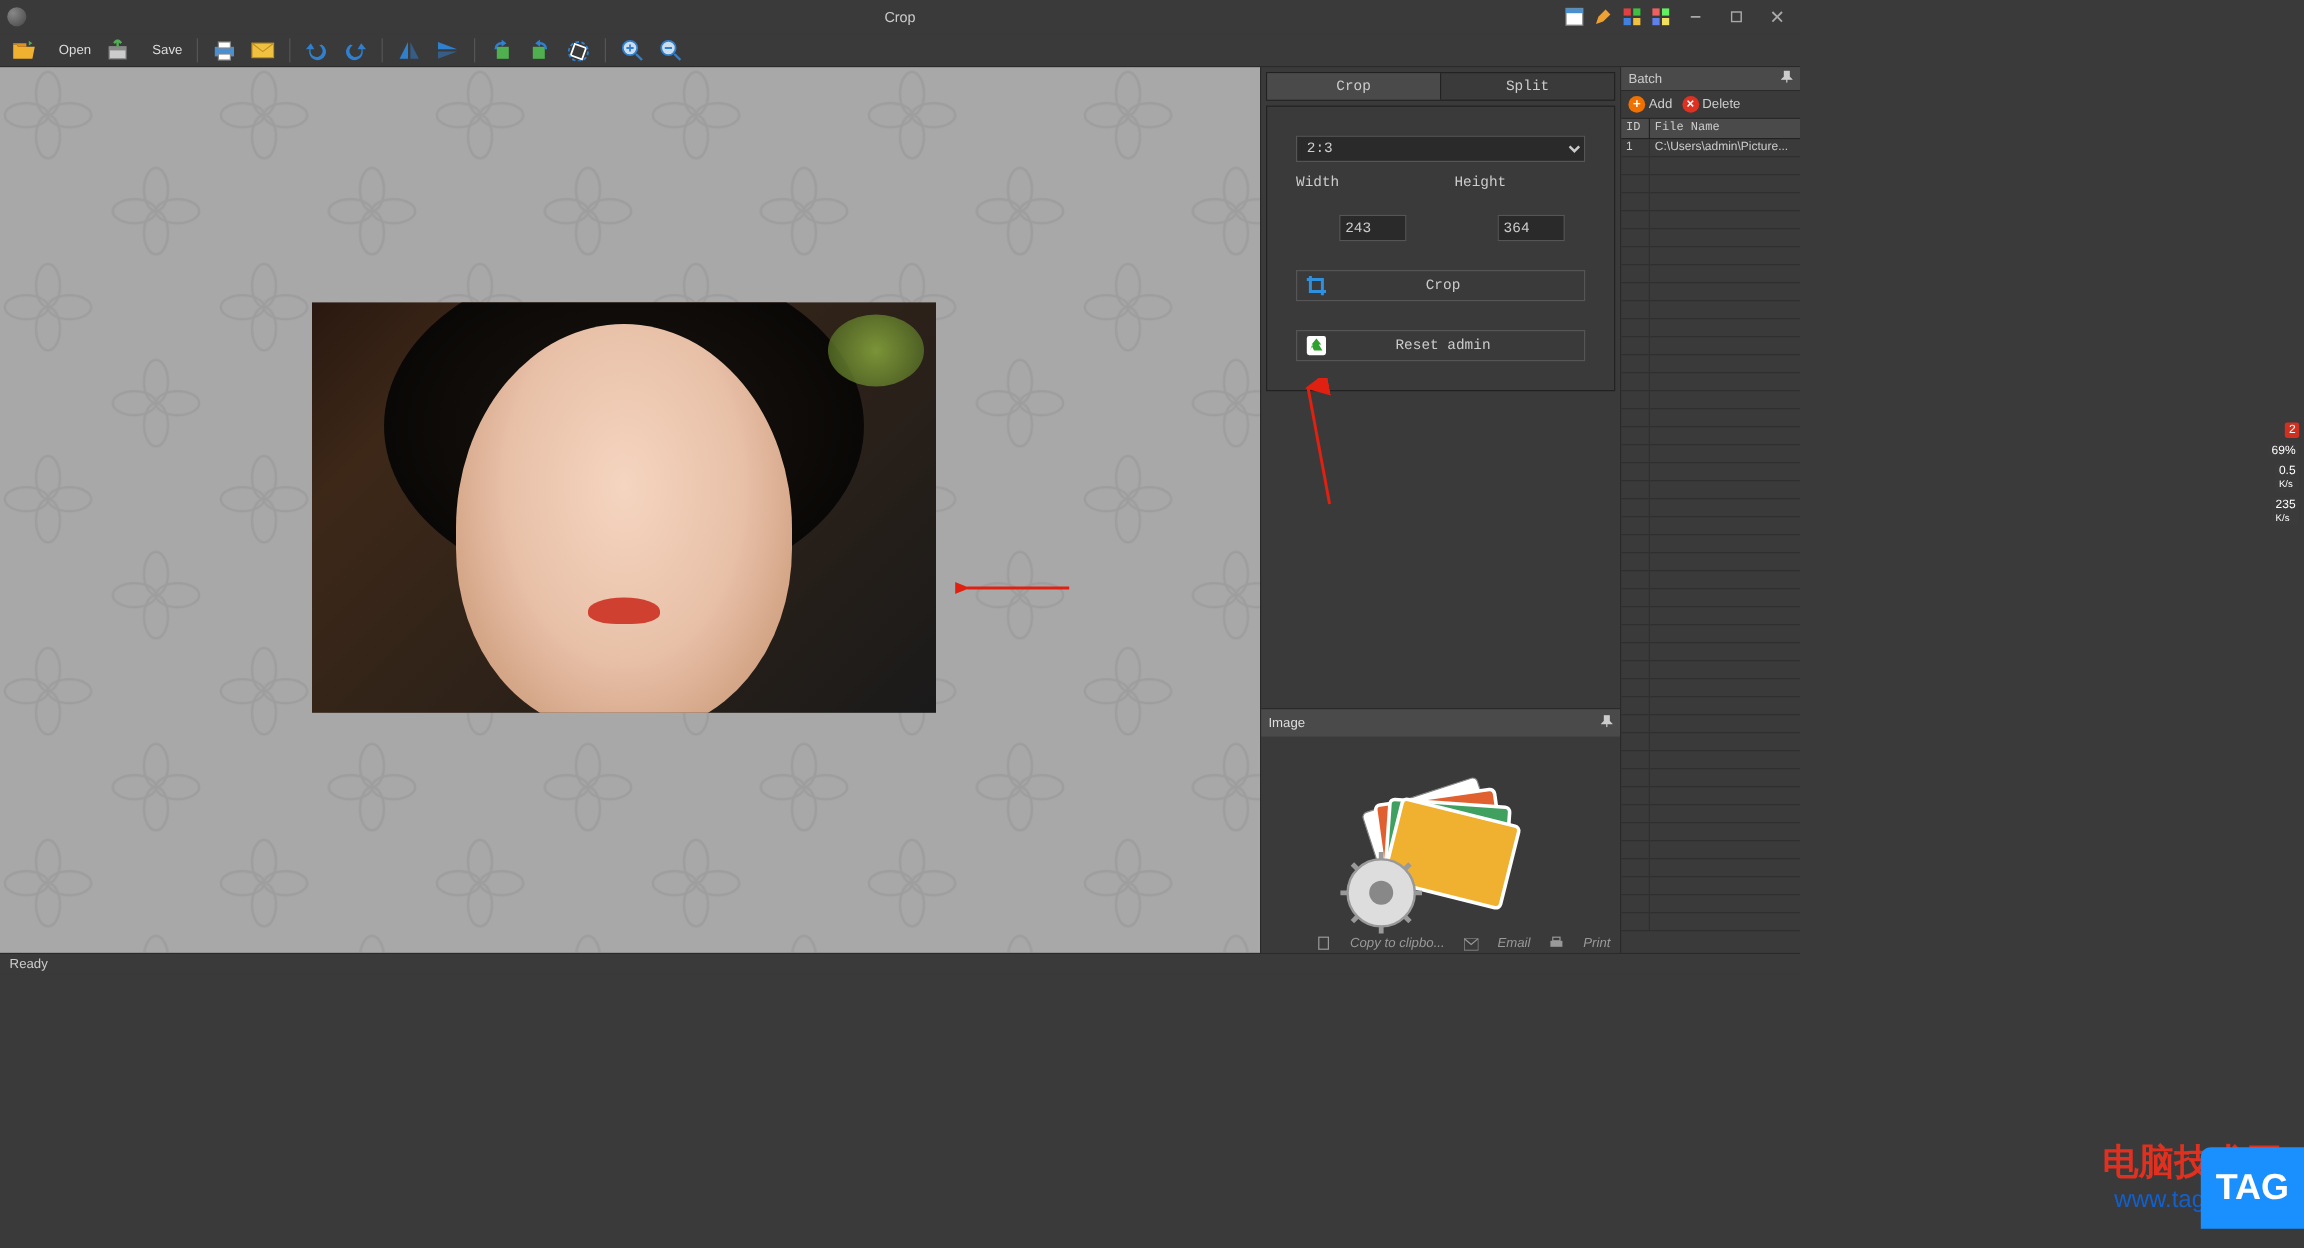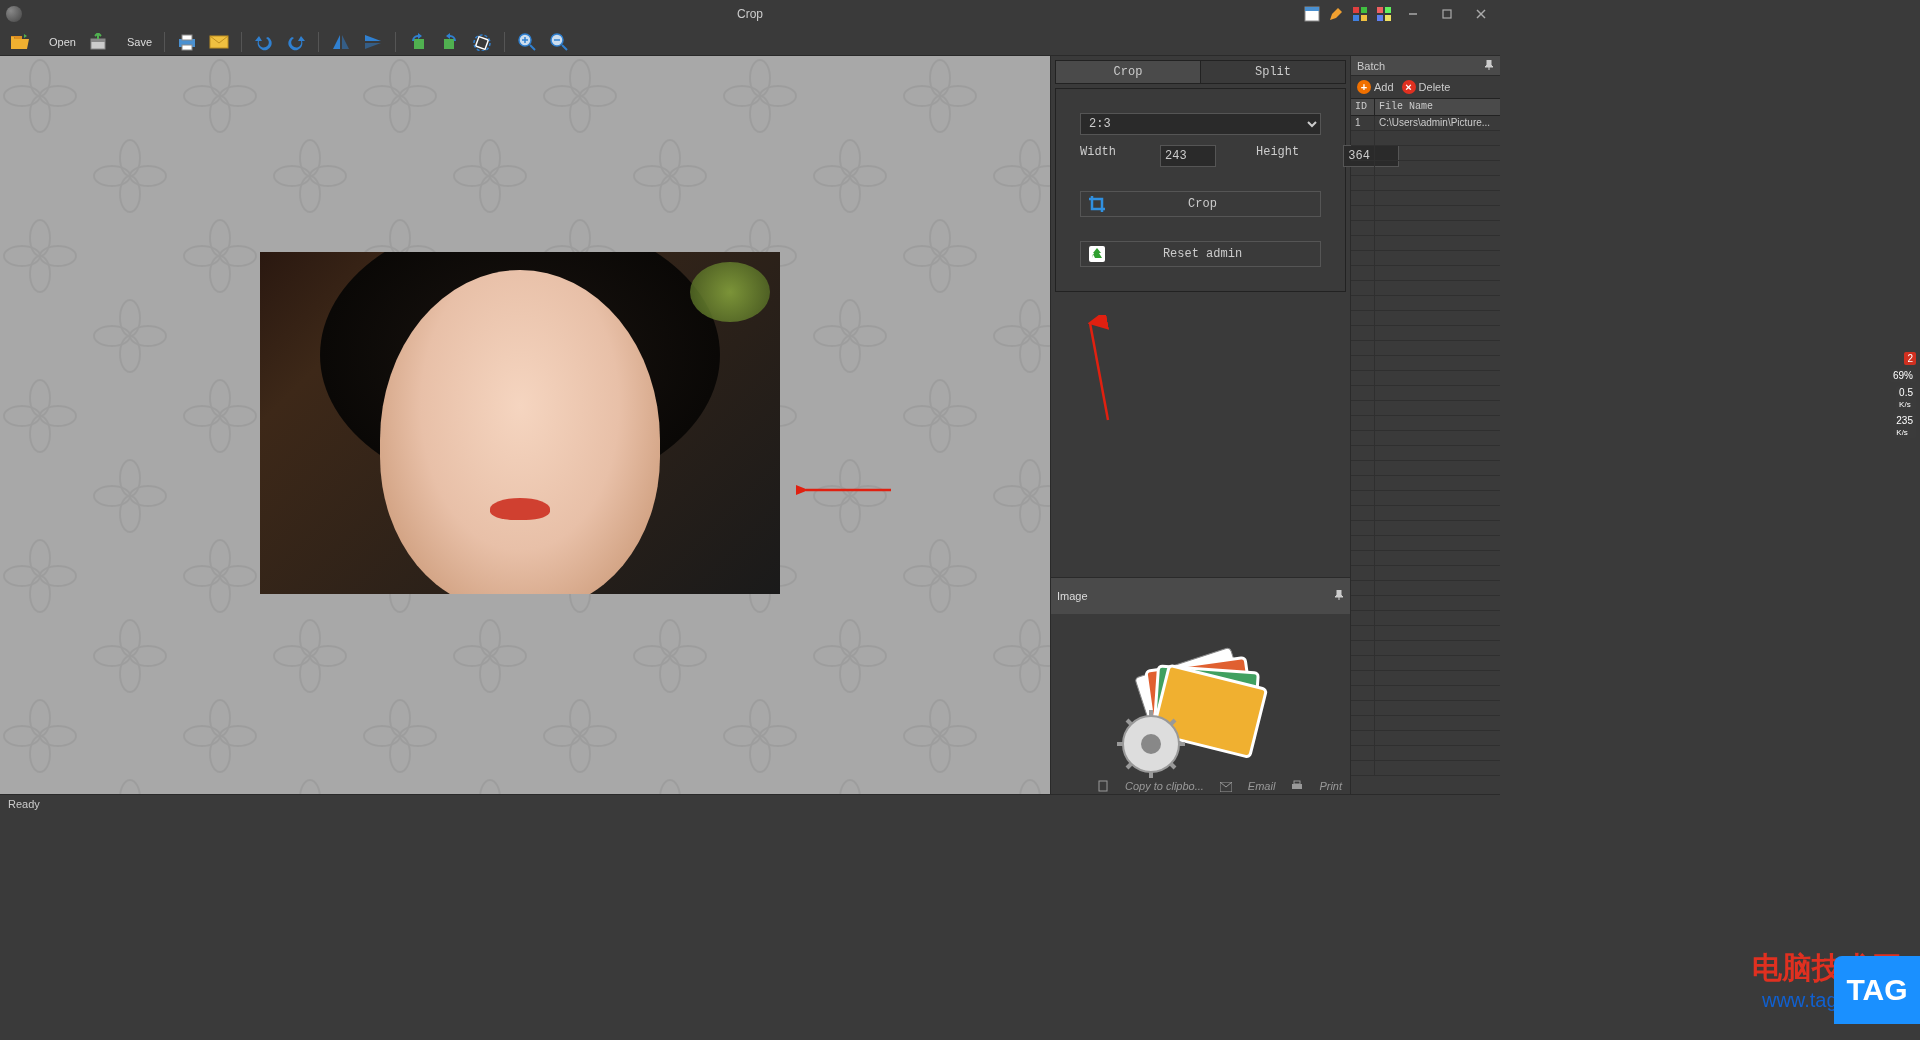--- a/index.html
+++ b/index.html
@@ -36,31 +36,31 @@
 
 .right-col { width: 300px; background: #3a3a3a; display: flex; flex-direction: column; border-left: 1px solid #2a2a2a; }
 .tabs { display: flex; height: 24px; border: 1px solid #222; margin: 4px; }
 .tab { flex: 1; display: flex; align-items: center; justify-content: center; font-family: "Courier New", monospace; font-size: 12px; color: #ccc; cursor: pointer; border-right: 1px solid #222; }
 .tab:last-child { border-right: none; }
 .tab.active { background: #4a4a4a; }
 
 .panel-body { padding: 24px; border: 1px solid #222; margin: 0 4px 4px 4px; flex: 0 0 auto; position: relative; }
 .ratio-select { width: 100%; height: 22px; background: #2a2a2a; border: 1px solid #555; color: #ccc; font-family: "Courier New", monospace; font-size: 12px; padding: 0 4px; }
 .dim-row { display: flex; gap: 40px; margin-top: 10px; }
-.dim-col { display: flex; flex-direction: row; gap: 8px; }
+.dim-col { display: flex; flex-direction: column; gap: 20px; }
 .dim-label { font-family: "Courier New", monospace; font-size: 12px; color: #ccc; }
 .dim-input { width: 56px; height: 22px; background: #2a2a2a; border: 1px solid #555; color: #ccc; font-family: "Courier New", monospace; font-size: 12px; padding: 0 4px; margin-left: 36px; }
 
 .action-btn { display: flex; align-items: center; margin-top: 24px; height: 26px; border: 1px solid #555; background: #3a3a3a; cursor: pointer; width: 100%; }
 .action-icon { width: 24px; height: 24px; display: flex; align-items: center; justify-content: center; margin: 0 4px; }
 .action-label { flex: 1; text-align: center; font-family: "Courier New", monospace; font-size: 12px; color: #ccc; margin-right: 28px; }
 
 .spacer { flex: 1; }
 
-.image-panel-header { height: 37px; background: #4a4a4a; display: flex; align-items: center; padding: 0 6px; color: #ddd; font-size: 11px; border-top: 1px solid #2a2a2a; }
+.image-panel-header { height: 24px; background: #4a4a4a; display: flex; align-items: center; padding: 0 6px; color: #ddd; font-size: 11px; border-top: 1px solid #2a2a2a; }
 .image-panel-header .pin { margin-left: auto; cursor: pointer; }
 .image-panel-body { height: 180px; background: #3a3a3a; position: relative; display: flex; align-items: center; justify-content: center; }
 
 
 .batch-col { width: 150px; background: #3a3a3a; border-left: 1px solid #2a2a2a; display: flex; flex-direction: column; }
 .batch-header { height: 20px; background: #4a4a4a; display: flex; align-items: center; padding: 0 6px; font-size: 11px; border-bottom: 1px solid #2a2a2a; }
 .batch-btns { display: flex; gap: 8px; padding: 4px 6px; align-items: center; }
 .batch-btn { display: flex; align-items: center; gap: 3px; cursor: pointer; font-size: 11px; }
 .circ { width: 14px; height: 14px; border-radius: 50%; display: flex; align-items: center; justify-content: center; color: #fff; font-weight: bold; font-size: 11px; }
 .circ.add { background: #f07000; }

